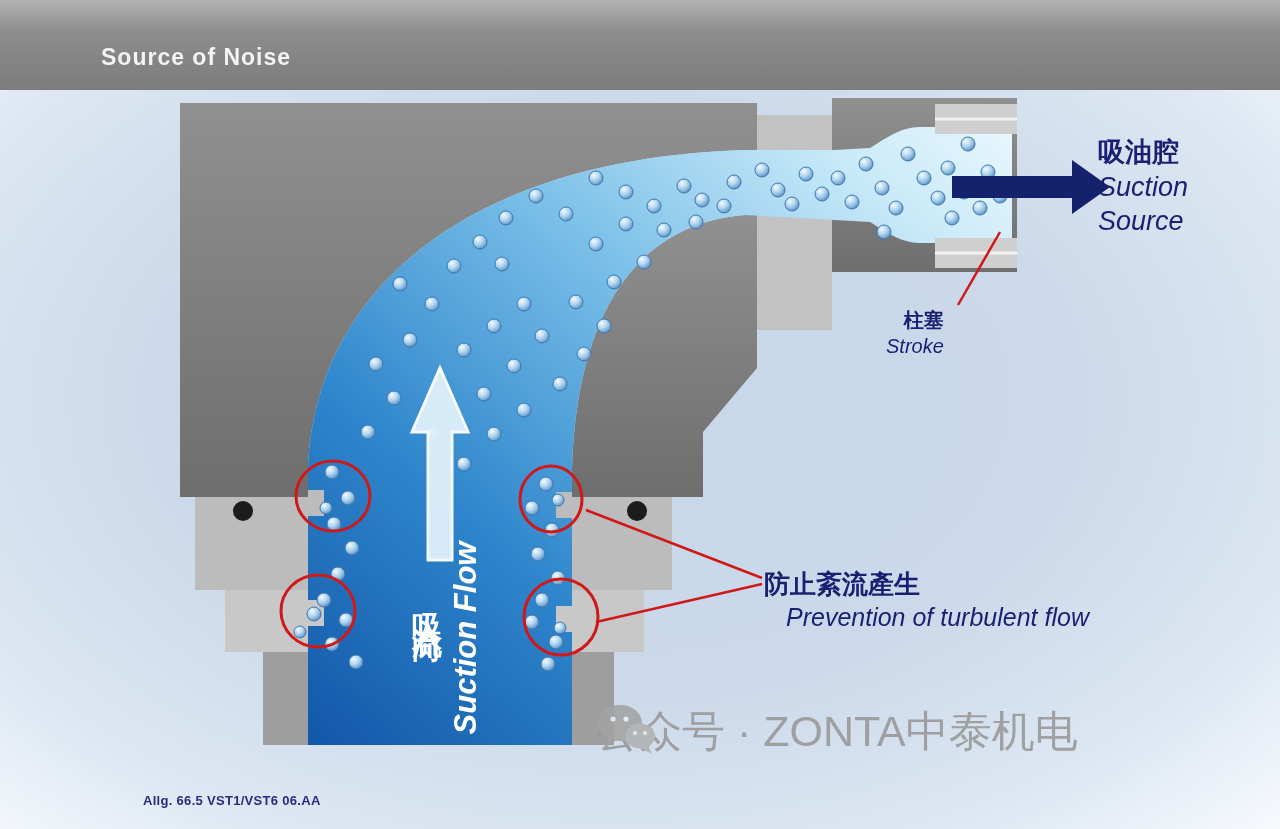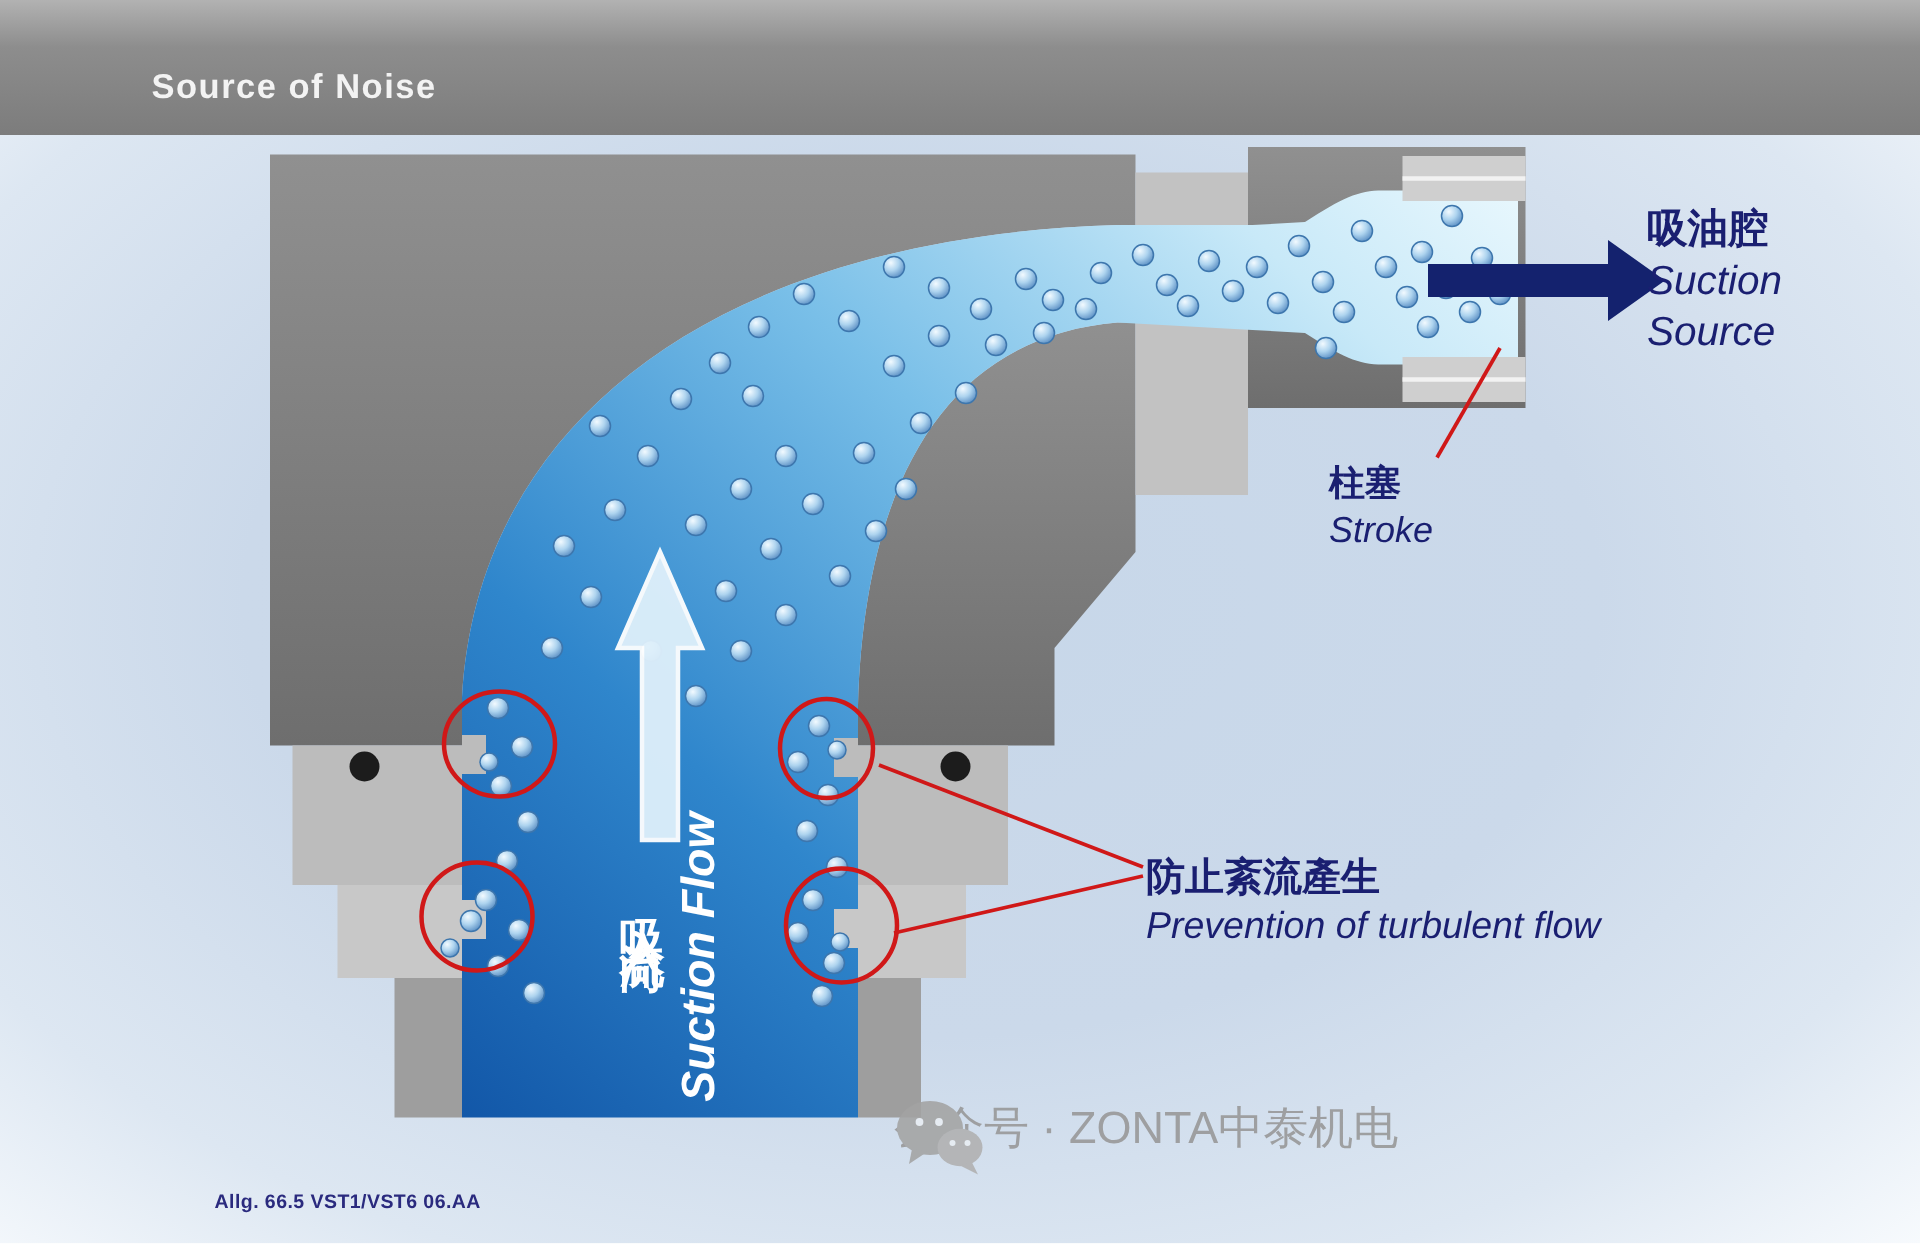--- a/index.html
+++ b/index.html
@@ -25,46 +25,46 @@
   .diagram{
     position:absolute;top:90px;left:0;width:1280px;height:739px;
     background:radial-gradient(ellipse at 48% 42%, #c7d7e9 0%, #cbd9ea 48%, #dde7f2 78%, #f7fafd 100%);
   }
   .diagram svg{position:absolute;top:0;left:0;}
   
   .lbl{position:absolute;color:#1a1f71;line-height:1.28;}
   .lbl .zh{font-family:Liberation Serif, serif;font-weight:bold;}
   .lbl .en{font-weight:normal;font-style:italic;font-family:"Liberation Sans",sans-serif;}
   .suction-block{left:1098px;top:45px;font-size:27px;}
-  .pistons-block{left:886px;top:218px;font-size:24px;}
+  .pistons-block{left:886px;top:218px;font-size:20px;text-align:right;}
   .turbulence-block{left:764px;top:478px;font-size:26px;}
-  .turbulence-block .en{font-size:25px;}
+  .turbulence-block .en{font-size:25px;margin-left:22px;}
   
   .flow-zh{
     position:absolute;left:406px;top:498px;
     writing-mode:vertical-rl;text-orientation:upright;
     color:#ffffff;font-size:30px;font-weight:bold;letter-spacing:7px;
     font-family:"DejaVu Serif","Liberation Serif",serif;
   }
   .flow-en{
     position:absolute;left:352px;top:528px;width:232px;height:40px;
     text-align:center;transform:rotate(-90deg);
     color:#ffffff;font-size:31px;font-weight:bold;font-style:italic;
     white-space:nowrap;
   }
   
   .footer{
     position:absolute;left:143px;top:703px;
     font-size:13px;color:#2a2a7e;font-weight:bold;letter-spacing:0.3px;
   }
   
   .watermark{
-    position:absolute;left:596px;top:642px;
+    position:absolute;left:596px;top:613px;
     display:flex;align-items:flex-end;gap:16px;
-    color:#979797;opacity:0.88;font-size:30px;font-weight:500;
+    color:#979797;opacity:0.88;font-size:43px;font-weight:500;
     white-space:nowrap;
   }
 </style>
 </head>
 <body>
 
 <div class="slide">
 
   <div class="header">
     <div class="title-en">Source of Noise</div>

